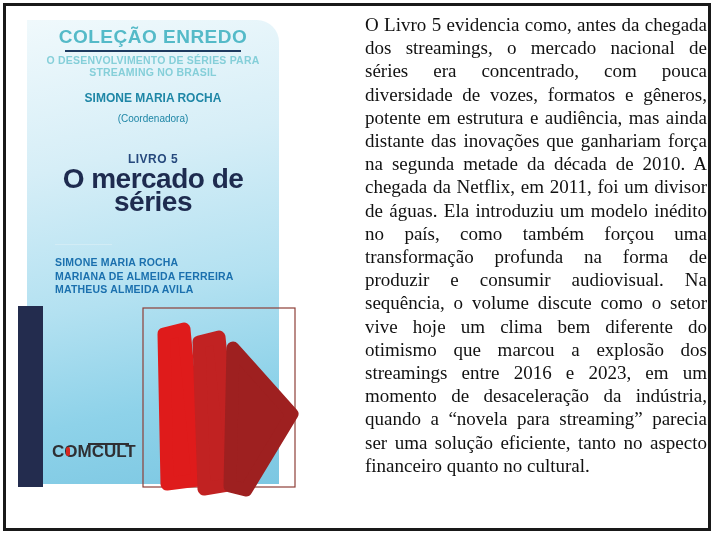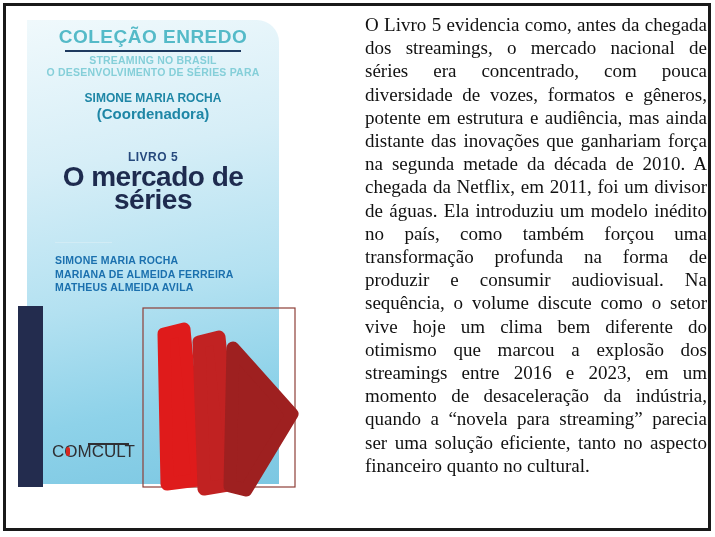--- a/index.html
+++ b/index.html
@@ -24,39 +24,39 @@
   .collection-title {
     color: #54bac8; font-size: 19px; font-weight: bold; letter-spacing: 0.5px;
   }
   .collection-rule {
     width: 176px; margin: 2px auto 3px auto; border-top: 2px solid #1e3a5f;
   }
   .collection-subtitle {
     color: #85cfd9; font-size: 10.5px; font-weight: bold; line-height: 11.5px; letter-spacing: 0.2px;
   }
   .coordinator-name { margin-top: 13px; color: #1e86a6; font-size: 12px; font-weight: bold; }
-  .coordinator-role { margin-top: 0; color: #1e86a6; font-size: 15px; font-weight: bold; }
+  .coordinator-role { margin-top: 8px; color: #1e86a6; font-size: 10px; font-weight: normal; }
   .volume-label { margin-top: 28px; color: #26497d; font-size: 12px; font-weight: bold; letter-spacing: 0.5px; }
   .book-title {
     margin: 1px auto 0 auto; width: 205px;
     color: #1e2b4f; font-size: 28px; font-weight: bold; line-height: 23px; letter-spacing: -0.5px;
   }
   .authors-rule { width: 57px; margin: 31px 0 0 28px; border-top: 1px solid #d2ecf5; }
   .authors { margin: 11px 0 0 28px; text-align: left; }
   .author-line {
     color: #1b70ae; font-size: 10.5px; font-weight: bold; line-height: 13.5px; letter-spacing: 0.2px;
   }
   .navy-bar {
     position: absolute; left: 12px; top: 300px; width: 25px; height: 181px;
     background: #232c4e;
   }
   .red-shapes { position: absolute; left: 130px; top: 296px; width: 168px; height: 200px; overflow: visible; }
   .comcult-logo {
     position: absolute; left: 46px; top: 436px; width: 80px; height: 20px;
-    color: #2f2f33; font-size: 17px; font-weight: 400; letter-spacing: 0px;
+    color: #2f2f33; font-size: 17px; font-weight: 700; letter-spacing: 0px;
   }
   .comcult-pin {
     position: absolute; left: 14px; top: 5px; width: 4px; height: 9px;
     background: #d8271f; border-radius: 2px;
   }
   .comcult-overline {
     position: absolute; left: 36px; top: 1px; width: 41px; height: 2px; background: #2f2f33;
   }
   
   .description {
@@ -80,22 +80,22 @@
       <svg class="red-shapes" viewBox="0 0 168 200" xmlns="http://www.w3.org/2000/svg">
         <rect x="7" y="6" width="152" height="179" fill="none" stroke="#8e3f38" stroke-width="1.2"></rect>
         <path d="M28,32 L48,27 L62,178 L31,182 Z" fill="#df1b1b" stroke="#df1b1b" stroke-width="13" stroke-linejoin="round"></path>
         <path d="M63,40 L83,35 L98,182 L68,187 Z" fill="#c12222" stroke="#c12222" stroke-width="13" stroke-linejoin="round"></path>
         <path d="M97,46 L156,112 L110,188 L94,184 Z" fill="#9e2020" stroke="#9e2020" stroke-width="13" stroke-linejoin="round"></path>
       </svg>
 
       <div class="cover-text">
         <div class="collection-title">COLEÇÃO ENREDO</div>
         <div class="collection-rule"></div>
+        <div class="collection-subtitle">O DESENVOLVIMENTO DE SÉRIES PARA</div>
         <div class="collection-subtitle">STREAMING NO BRASIL</div>
-        <div class="collection-subtitle">O DESENVOLVIMENTO DE SÉRIES PARA</div>
         <div class="coordinator-name">SIMONE MARIA ROCHA</div>
         <div class="coordinator-role">(Coordenadora)</div>
         <div class="volume-label">LIVRO 5</div>
         <div class="book-title">O mercado de séries</div>
         <div class="authors-rule"></div>
         <div class="authors">
           <div class="author-line">SIMONE MARIA ROCHA</div>
           <div class="author-line">MARIANA DE ALMEIDA FERREIRA</div>
           <div class="author-line">MATHEUS ALMEIDA AVILA</div>
         </div>

